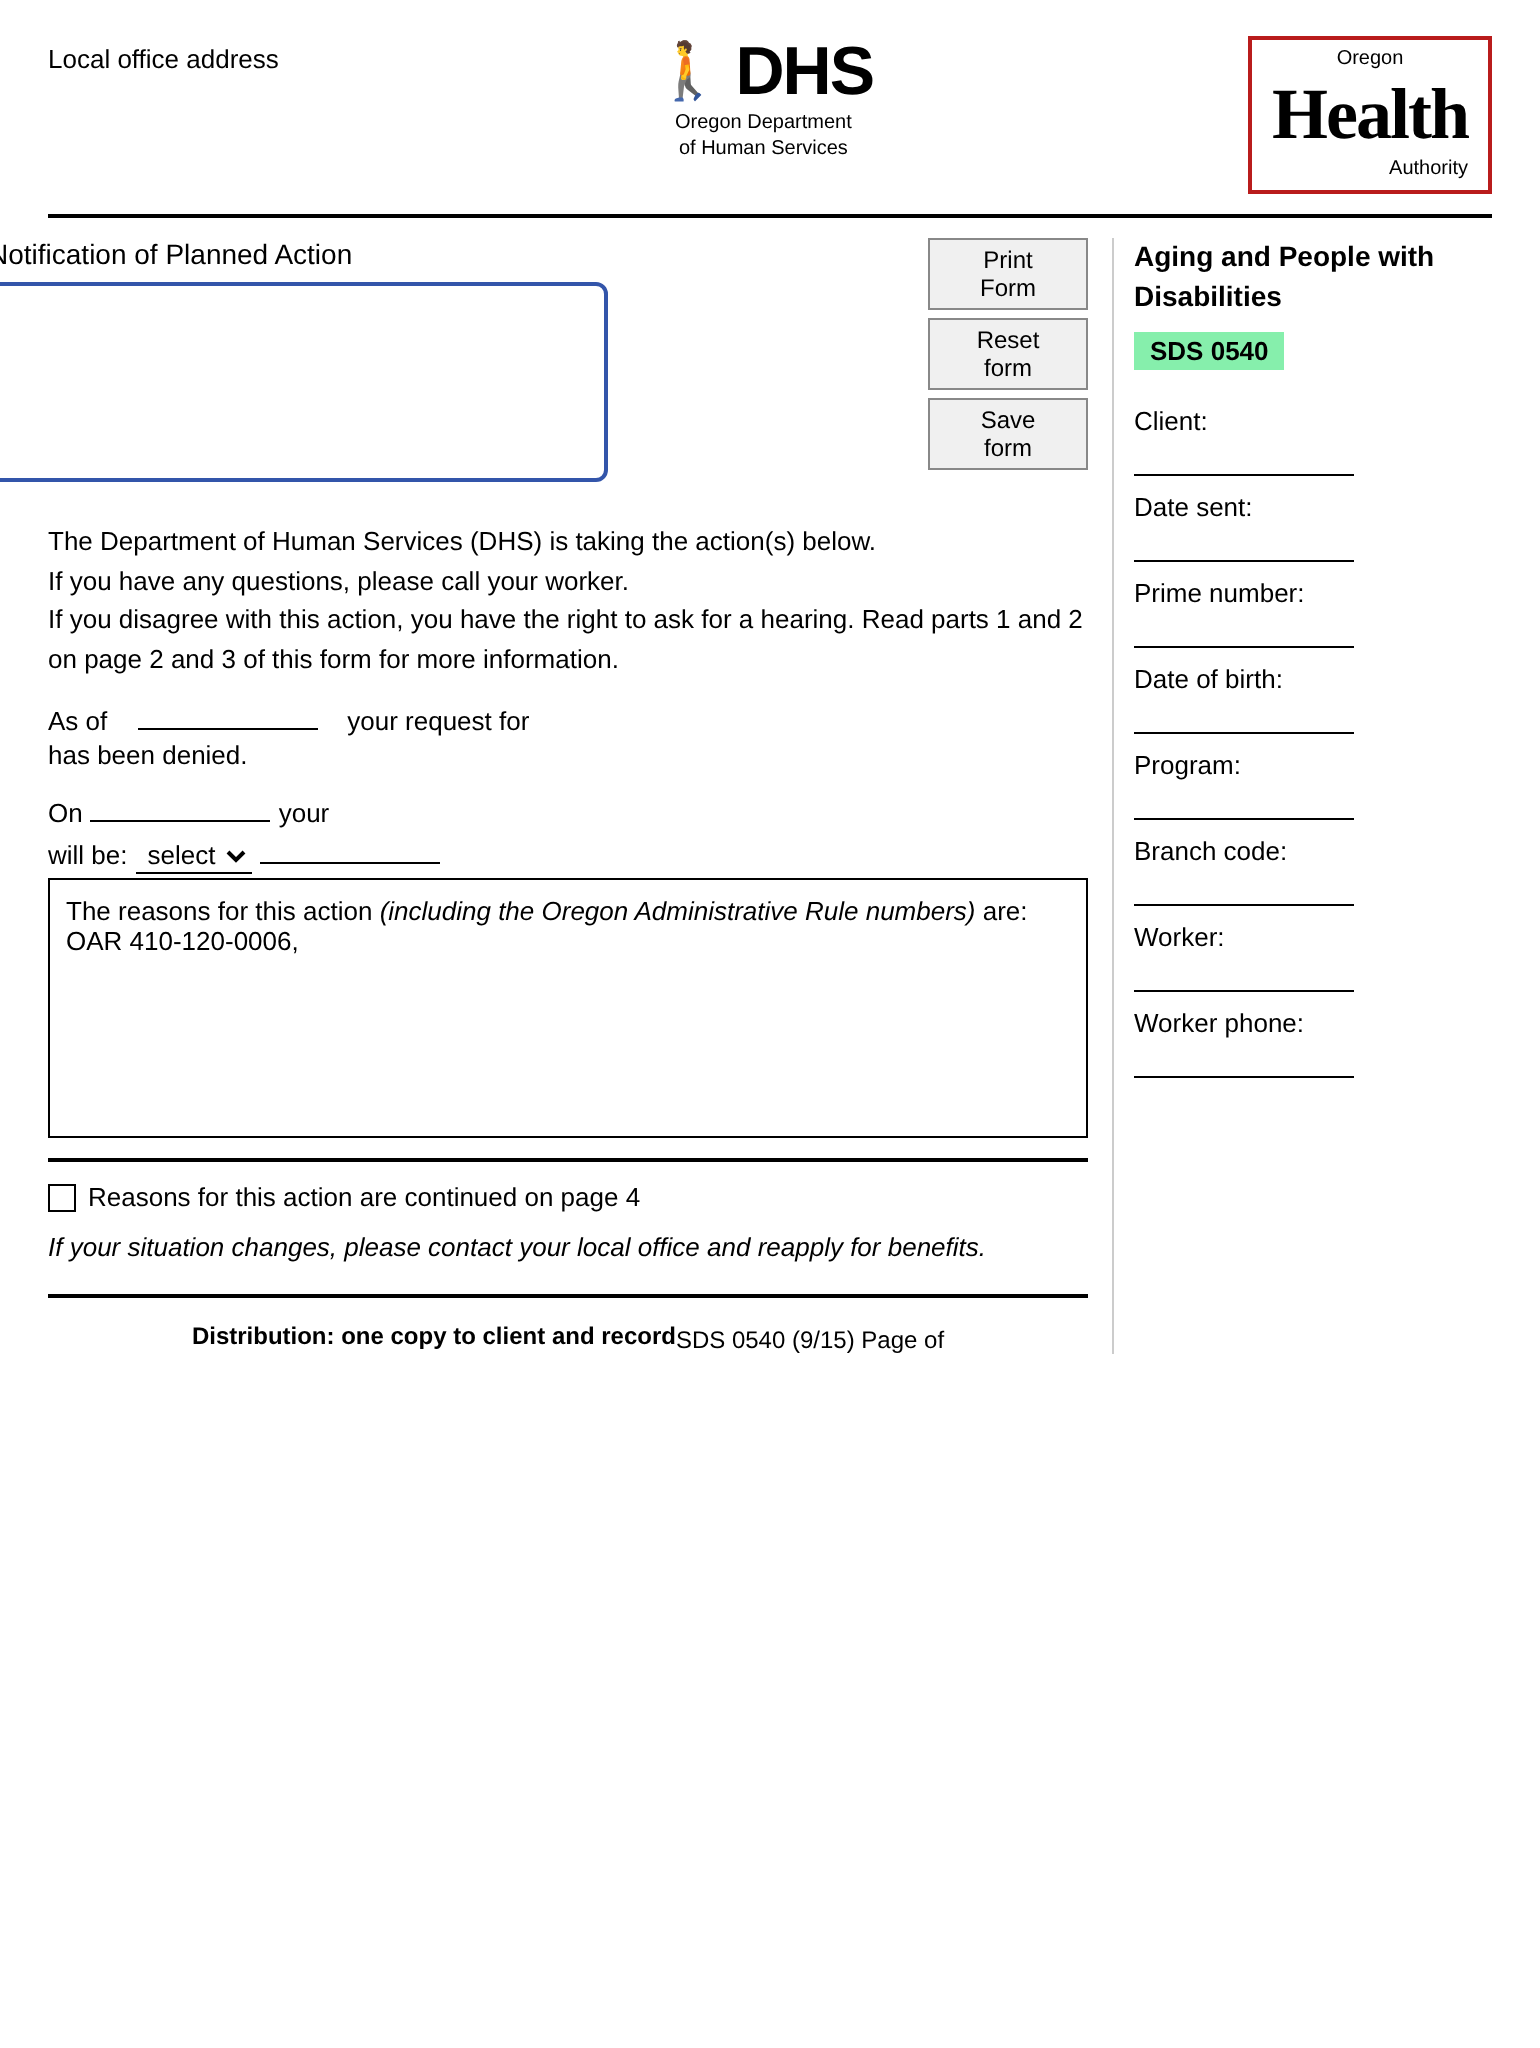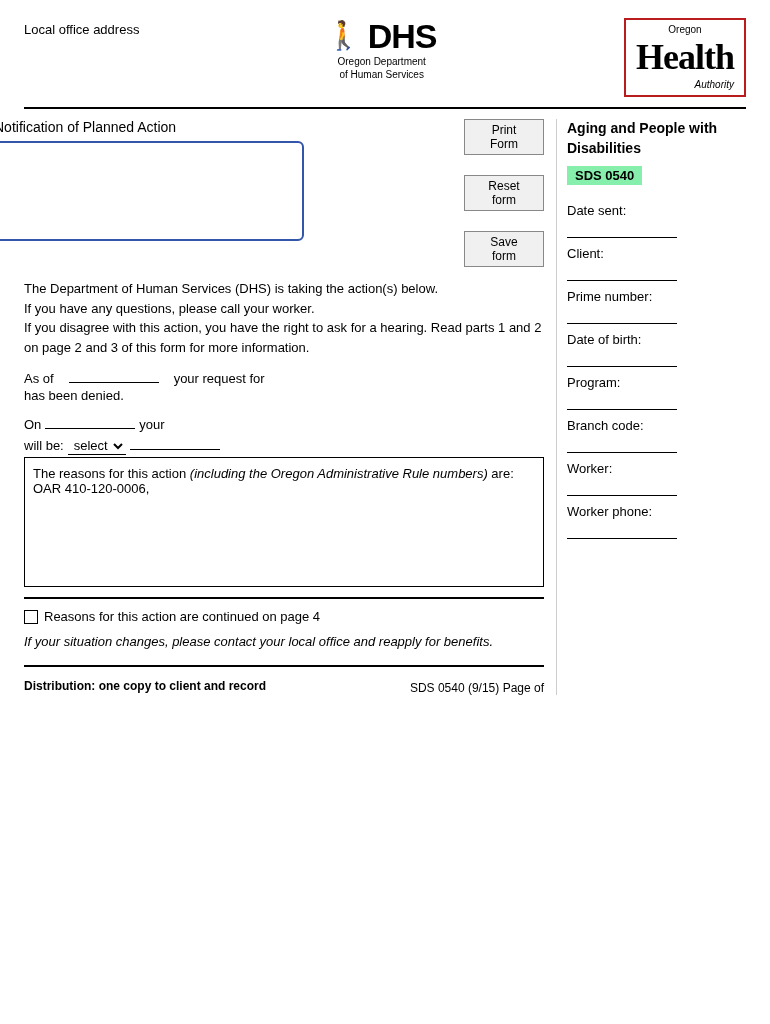--- a/index.html
+++ b/index.html
@@ -61,40 +61,39 @@
     }
     .oregon-health-logo .health-big {
       font-size: 36px;
       font-weight: bold;
       font-family: Georgia, serif;
       letter-spacing: -1px;
     }
     .oregon-health-logo .authority-text {
       font-size: 10px;
       text-align: right;
-      font-style: italic;
     }
     .main-content {
       display: flex;
       gap: 12px;
     }
     .left-section {
       flex: 1;
       min-width: 0;
     }
     .right-section {
       width: 190px;
       flex-shrink: 0;
       padding-left: 10px;
       border-left: 1px solid #ccc;
     }
     .buttons-area {
       display: flex;
       flex-direction: column;
-      gap: 20px;
+      gap: 4px;
       margin-left: 160px;
       margin-bottom: 6px;
     }
     .form-btn {
       border: 1px solid #888;
       background: #f0f0f0;
       padding: 3px 12px;
       font-size: 12px;
       cursor: pointer;
       min-width: 80px;
@@ -180,21 +179,21 @@
       display: inline-block;
       flex-shrink: 0;
     }
     .italic-text {
       font-style: italic;
       font-size: 13px;
       margin-bottom: 16px;
     }
     .footer-row {
       display: flex;
-      justify-content: space-between;
+      justify-content: center;
       align-items: flex-end;
       margin-top: 10px;
     }
     .distribution-text {
       font-size: 12px;
       font-weight: bold;
       line-height: 1.5;
     }
     .sds-footer {
       font-size: 12px;
@@ -329,30 +328,30 @@
     </div>
   </div>
 
   <div class="right-section">
     <div class="right-top-area">
       <div class="aging-title">Aging and People with Disabilities</div>
       <div class="sds-badge">SDS 0540</div>
     </div>
 
     <div class="right-field-group">
+      <div class="right-field-label">Client:</div>
+      <span class="right-underline"></span>
+    </div>
+
+    <div class="right-field-group">
       <div class="right-field-label">Date sent:</div>
       <span class="right-underline"></span>
     </div>
 
     <div class="right-field-group">
-      <div class="right-field-label">Client:</div>
-      <span class="right-underline"></span>
-    </div>
-
-    <div class="right-field-group">
       <div class="right-field-label">Prime number:</div>
       <span class="right-underline"></span>
     </div>
 
     <div class="right-field-group">
       <div class="right-field-label">Date of birth:</div>
       <span class="right-underline"></span>
     </div>
 
     <div class="right-field-group">

